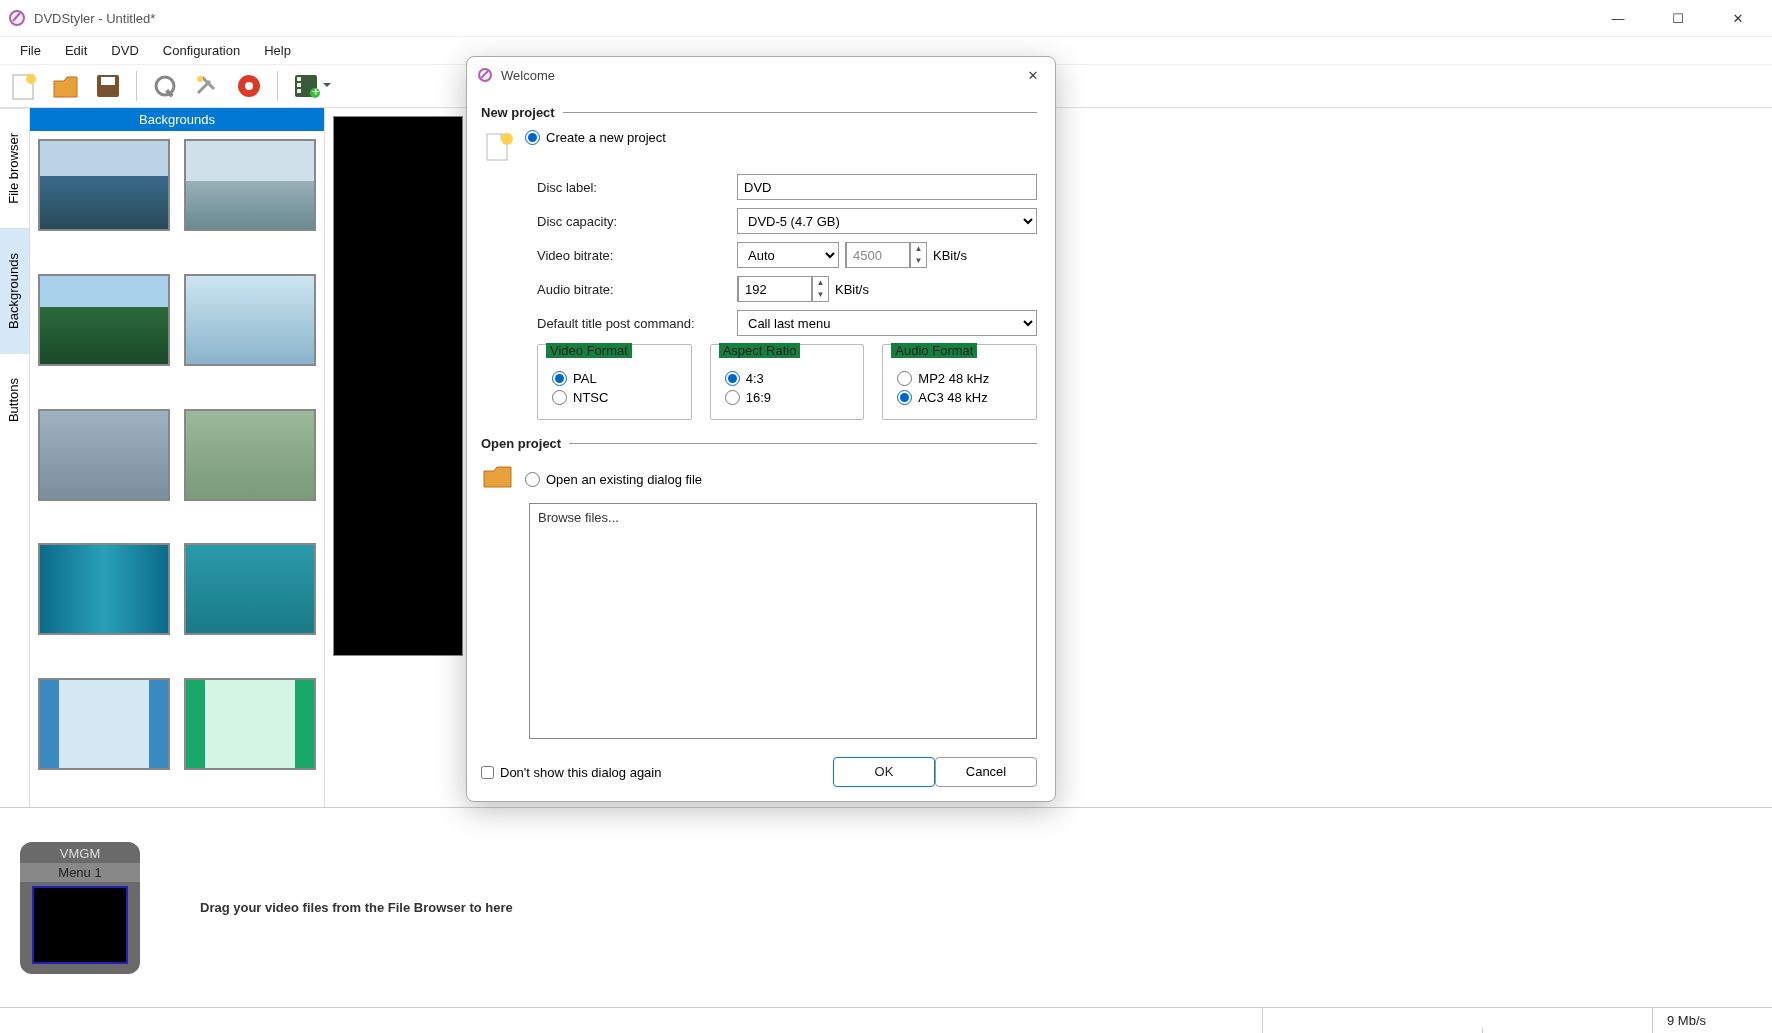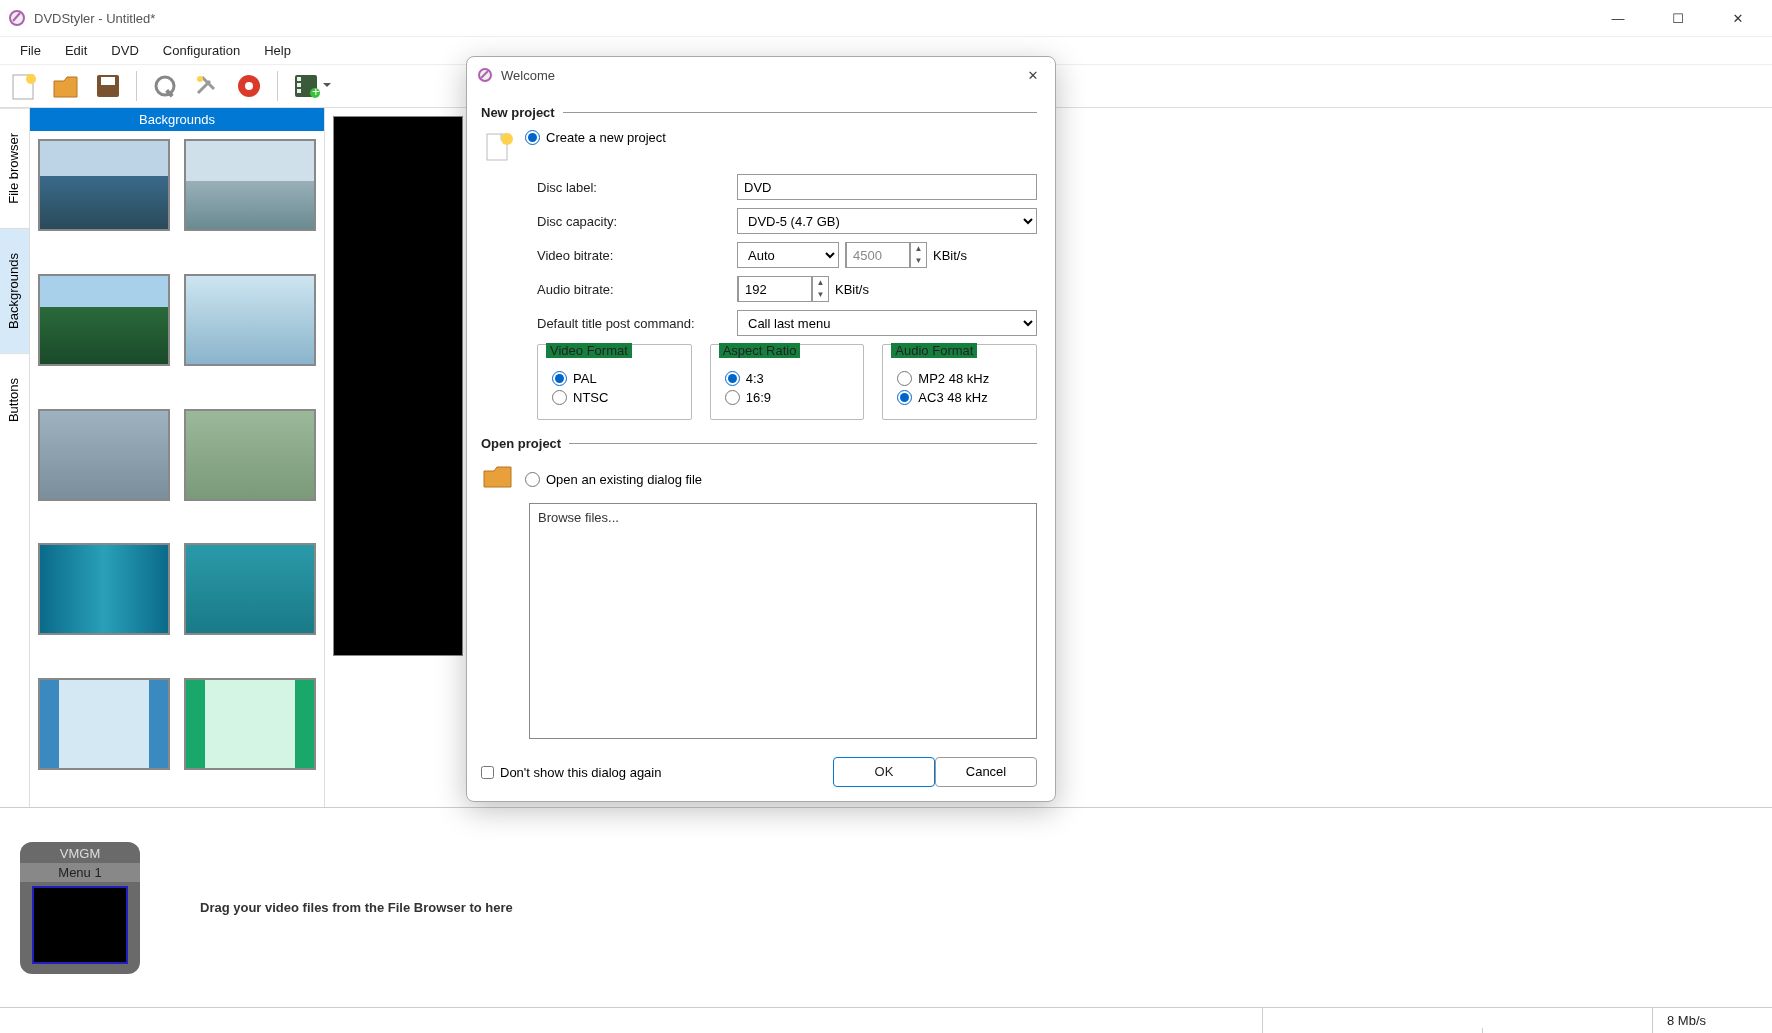--- a/index.html
+++ b/index.html
@@ -215,21 +215,21 @@
     <div class="label2">Menu 1</div>
     <div class="thumb-preview"></div>
   </div>
   <div class="drag-hint">Drag your video files from the File Browser to here</div>
 </div>
 
 <div class="statusbar">
   <div class="spacer"></div>
   <div class="status-cell" style="width:220px;"></div>
   <div class="status-cell" style="width:170px;margin-top:40px;">0/136 Minutes</div>
-  <div class="status-cell" style="width:120px;">8 Mb/s</div>
+  <div class="status-cell" style="width:120px;">9 Mb/s</div>
 </div>
 
 <div class="dialog-backdrop">
   <div class="dialog">
     <div class="dialog-title">
       <span class="app-icon" style="margin-right:8px;">
         <svg width="16" height="16">
             <circle cx="8" cy="8" r="6" fill="#eee" stroke="#b060b0" stroke-width="2"></circle>
             <path d="M4 11 L11 4" stroke="#b060b0" stroke-width="2"></path>
           </svg>

